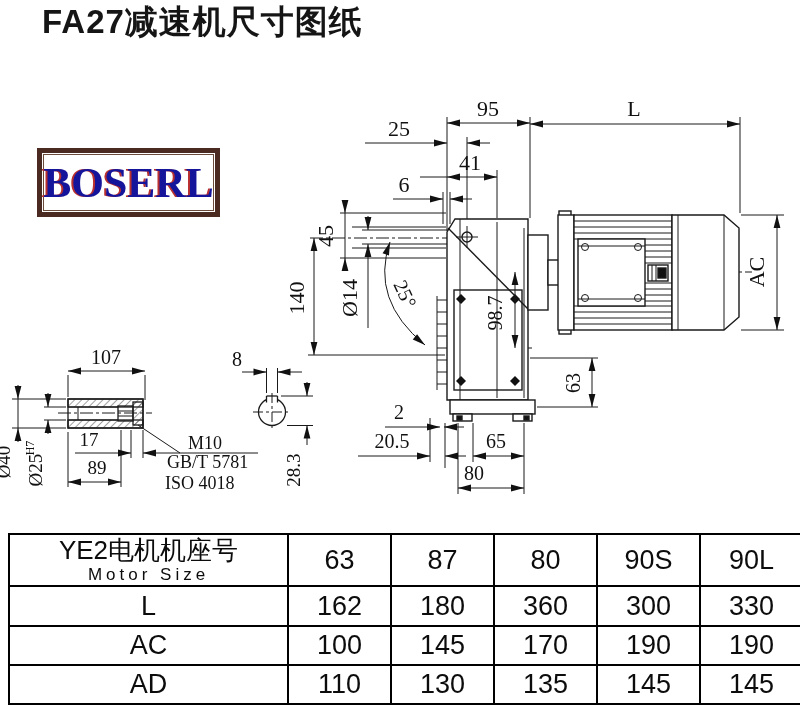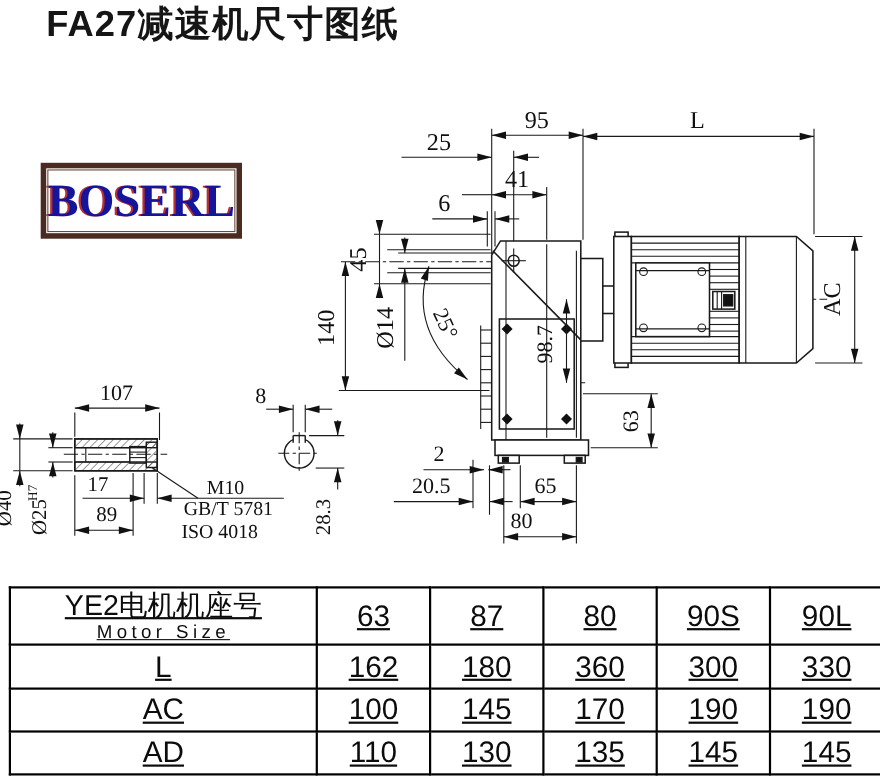--- a/index.html
+++ b/index.html
@@ -11,21 +11,21 @@
         border:5px solid #4b2a22;box-sizing:border-box;background:#fff;
         display:flex;align-items:center;justify-content:center;}
   .logo-inner{width:169px;height:55px;border:1px solid #6b4a3a;display:flex;
         align-items:center;justify-content:center;}
   .logo-text{font-family:"Liberation Serif",serif;font-weight:bold;font-size:42px;
         color:#15159b;text-shadow:-2px 0 0 #b83030;line-height:1;}
   svg text{font-family:"Liberation Serif",serif;fill:#111;}
   .dim-table{position:absolute;left:8px;top:533px;width:784px;height:170px;
         border-collapse:collapse;table-layout:fixed;background:#fff;}
   .dim-table td,.dim-table th{border:2px solid #000;text-align:center;vertical-align:middle;
-        font-weight:normal;font-size:27px;padding:0;color:#0c0c0c;text-decoration:underline;}
+        font-weight:normal;font-size:27px;padding:0;color:#0c0c0c;}
   .hdr-zh{font-size:26px;line-height:1.1;}
   .hdr-en{font-size:17px;letter-spacing:4px;line-height:1.15;}
   .c0{width:277px;} .cv{width:101px;}
 </style>
 </head>
 <body>
 
 <div class="stage">
 
   <div class="title">FA27减速机尺寸图纸</div>

